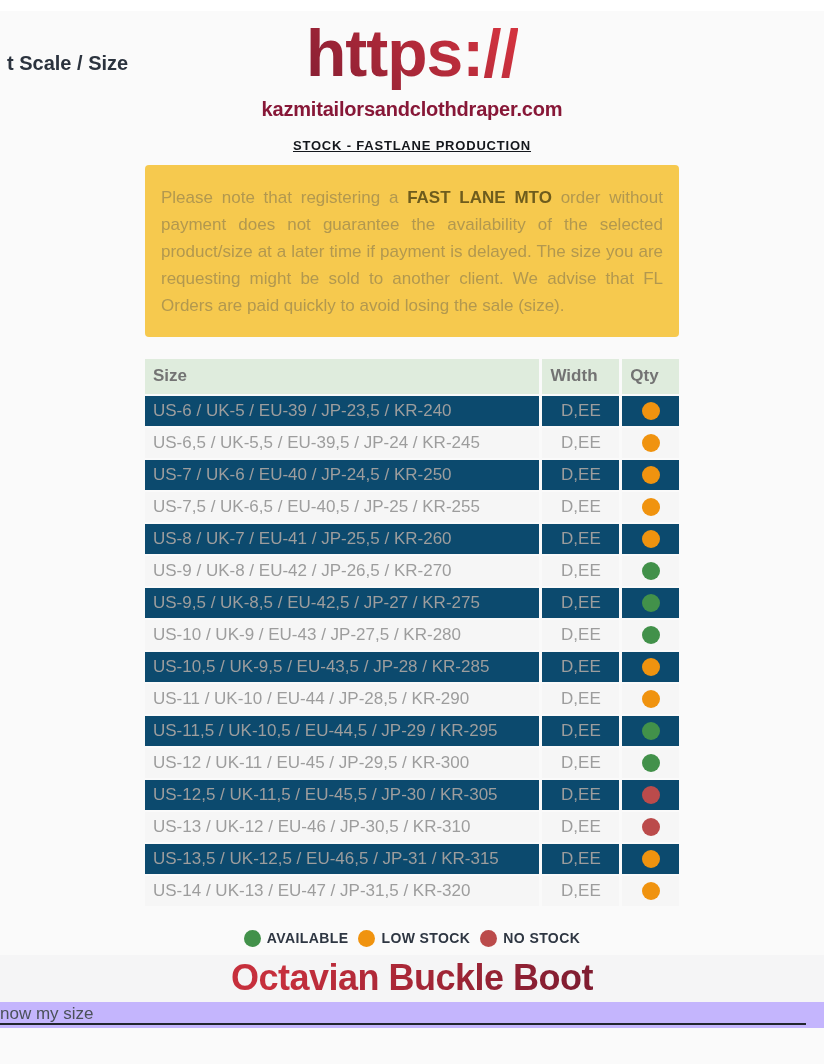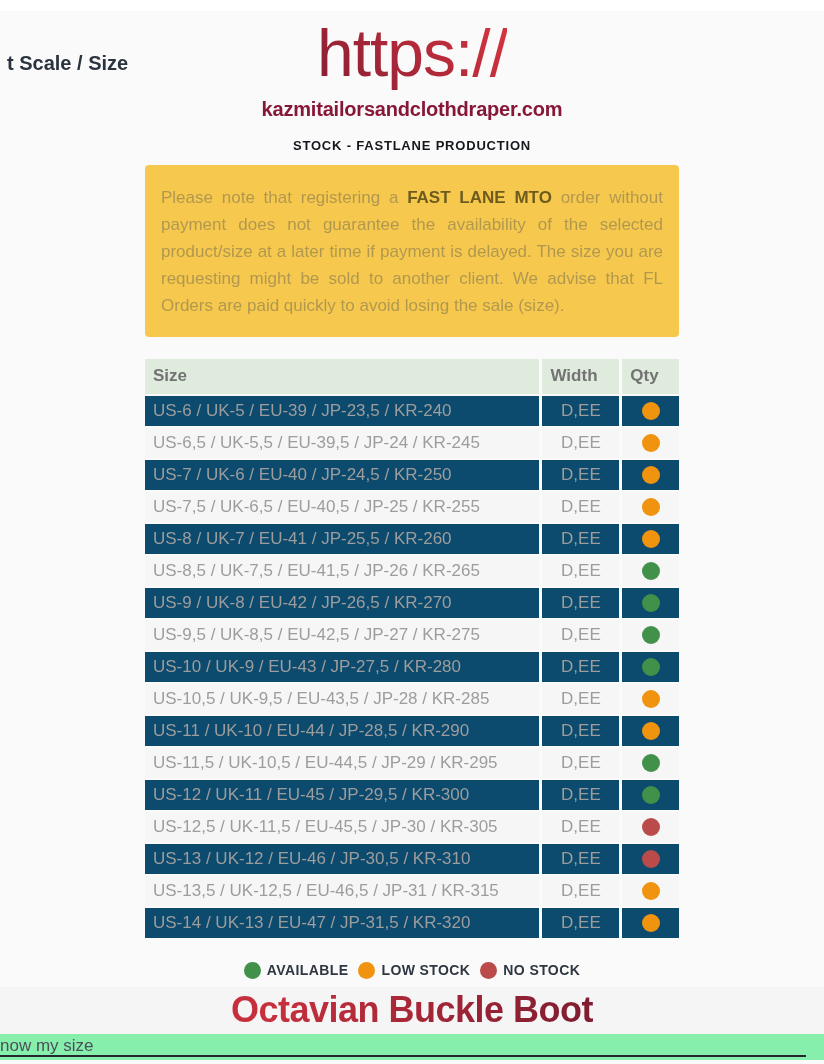--- a/index.html
+++ b/index.html
@@ -13,32 +13,32 @@
 
   
   .brand-header { text-align: center; position: relative; }
   .fit-scale-label {
     position: absolute; left: 7px; top: 41px;
     font-size: 20px; font-weight: 700; color: #2b333e; white-space: nowrap;
   }
   .logo-text {
     display: inline-block;
     margin-top: 2px;
-    font-size: 66px; font-weight: 400; line-height: 1.22; letter-spacing: -1px;
+    font-size: 66px; font-weight: 700; line-height: 1.22; letter-spacing: -1px;
     background: linear-gradient(45deg, #8c2034 10%, #d2333f 90%);
     -webkit-background-clip: text; background-clip: text;
     -webkit-text-fill-color: transparent; color: transparent;
   }
   .domain-text {
     margin-top: 4px;
     font-size: 20px; font-weight: 700; color: #871737; letter-spacing: -0.2px;
   }
   .stock-subtitle {
     margin-top: 17px;
-    font-size: 13px; font-weight: 700; color: #14171c; letter-spacing: 0.8px;
+    font-size: 13px; font-weight: 700; color: #14171c; letter-spacing: 0.8px; text-decoration: underline;
   }
 
   
   .notice-box {
     width: 534px; margin: 12px auto 0; padding: 19px 16px 18px;
     background: #f6c94e; border-radius: 4px;
     font-size: 17px; line-height: 27px; text-align: justify;
     color: #b2984f;
   }
   .notice-box b { color: #6e5c1d; }
@@ -85,21 +85,21 @@
     display: flex; align-items: center; justify-content: center;
   }
   .product-title {
     font-size: 36px; font-weight: 800; letter-spacing: -0.5px;
     background: linear-gradient(115deg, #c62f3c 15%, #801d31 95%);
     -webkit-background-clip: text; background-clip: text;
     -webkit-text-fill-color: transparent; color: transparent;
   }
 
   
-  .page-footer { position: relative; background: #86efac; height: 26px; padding-left: 20px; }
+  .page-footer { position: relative; background: #c4b5fd; height: 26px; padding-left: 20px; }
   .footer-size-option {
     position: absolute; left: 0; top: 2px;
     font-size: 17px; color: #4b515a;
   }
   .footer-underline {
     position: absolute; left: 0; bottom: 3px;
     width: calc(100% - 18px); height: 2px; background: #22262d;
   }
 </style>
 </head>
@@ -163,27 +163,20 @@
     </td>
   </tr>
       <tr>
     <td class="cell-size">US-8 / UK-7 / EU-41 / JP-25,5 / KR-260</td>
     <td class="cell-width">D,EE</td>
     <td class="cell-qty">
       <span class="stock-dot" style="background: rgb(240, 147, 15);"></span>
     </td>
   </tr>
       <tr>
-    <td class="cell-size">US-8,5 / UK-7,5 / EU-41,5 / JP-26 / KR-265</td>
-    <td class="cell-width">D,EE</td>
-    <td class="cell-qty">
-      <span class="stock-dot" style="background: rgb(66, 145, 74);"></span>
-    </td>
-  </tr>
-      <tr>
     <td class="cell-size">US-9 / UK-8 / EU-42 / JP-26,5 / KR-270</td>
     <td class="cell-width">D,EE</td>
     <td class="cell-qty">
       <span class="stock-dot" style="background: rgb(66, 145, 74);"></span>
     </td>
   </tr>
       <tr>
     <td class="cell-size">US-9,5 / UK-8,5 / EU-42,5 / JP-27 / KR-275</td>
     <td class="cell-width">D,EE</td>
     <td class="cell-qty">

